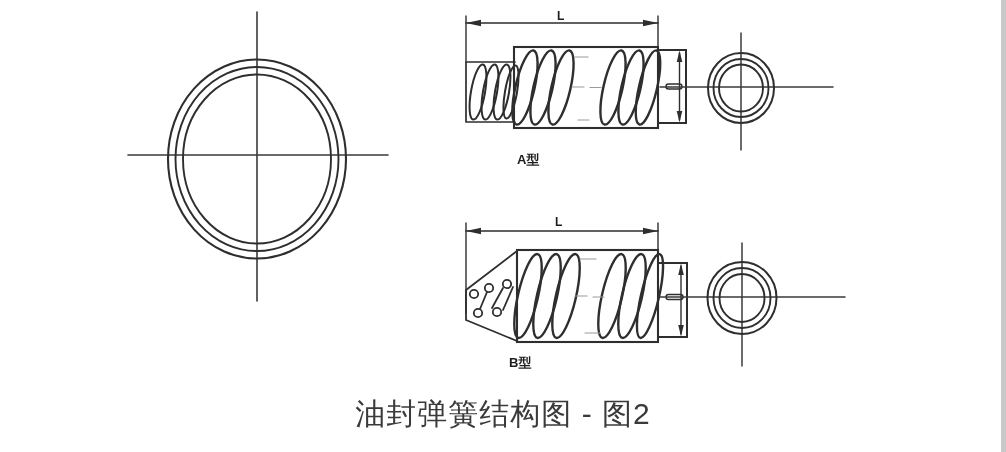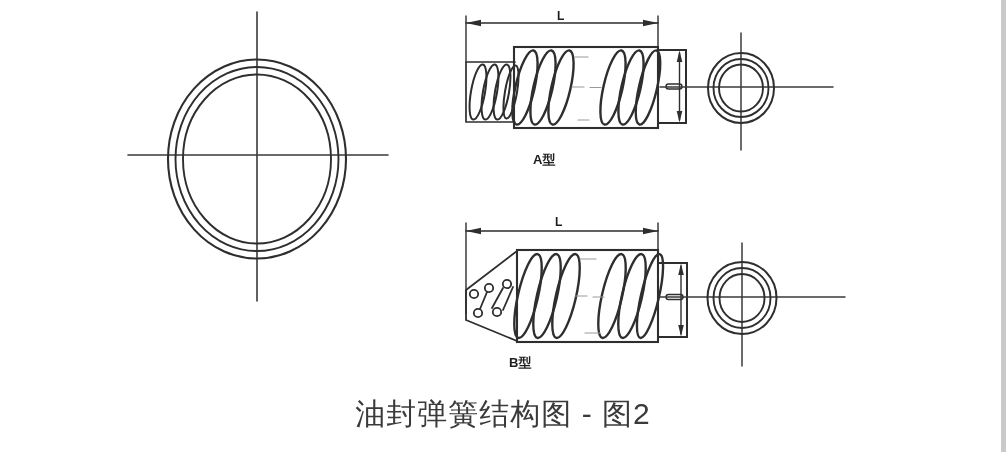--- a/index.html
+++ b/index.html
@@ -138,19 +138,19 @@
     <g>
       <line x1="742" y1="243" x2="742" y2="366" stroke="#3a3a3a" stroke-width="1.5"></line>
       <ellipse cx="742" cy="298" rx="34.5" ry="36" stroke-width="2"></ellipse>
       <ellipse cx="742" cy="298" rx="28.5" ry="30" stroke-width="1.9"></ellipse>
       <ellipse cx="742" cy="298" rx="22.5" ry="24" stroke-width="1.9"></ellipse>
     </g>
   </svg>
 
   <div class="lbl dim-lbl" style="left:557px;top:10px;">L</div>
   <div class="lbl dim-lbl" style="left:555px;top:216px;">L</div>
-  <div class="lbl type-lbl" style="left:517px;top:153px;margin-left:16px;">A型</div>
+  <div class="lbl type-lbl" style="left:517px;top:153px;">A型</div>
   <div class="lbl type-lbl" style="left:509px;top:356px;">B型</div>
 
   <div class="caption">油封弹簧结构图 - 图2</div>
 
   <div class="edge-band" style="background:#c9c9c9;"></div>
 </div>
 
 </body></html>

